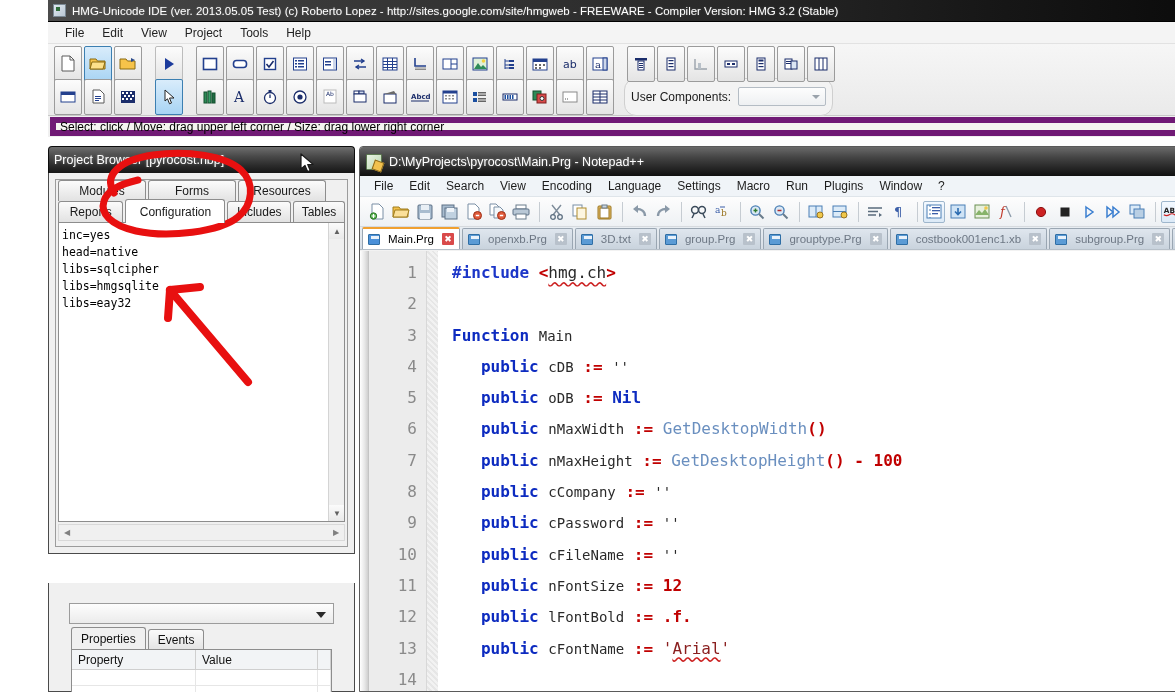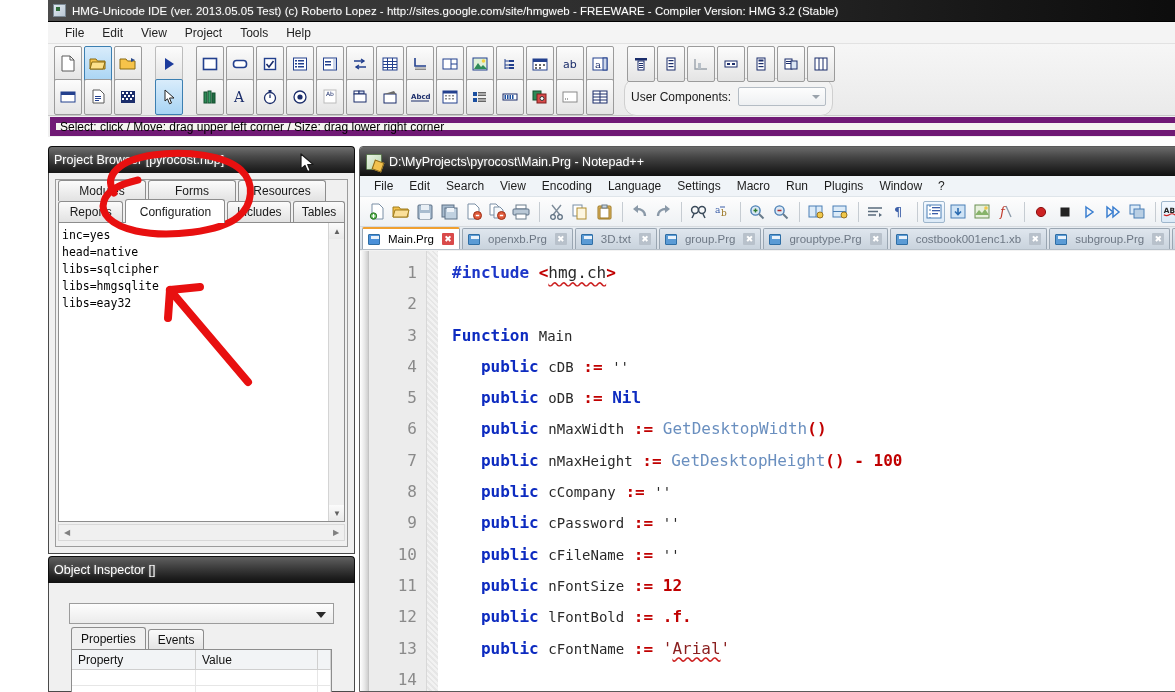--- a/index.html
+++ b/index.html
@@ -739,23 +739,20 @@
 
         <div class="pb-hscroll">
           <div class="arrow-l">◀</div>
           <div class="arrow-r">▶</div>
         </div>
       </div>
     </div>
   </div>
 
   <div class="oi-window">
-    <div class="oi-title">
-      <div class="oi-title-text">Object Inspector []</div>
-    </div>
     <div class="oi-body">
       <div class="oi-combo"></div>
       <div class="oi-tabs">
         <div class="oi-tab active">Properties</div>
         <div class="oi-tab">Events</div>
       </div>
       <div class="oi-grid">
         <div class="oi-grid-head">
           <div class="oi-gh c0">Property</div>
           <div class="oi-gh c1">Value</div>

